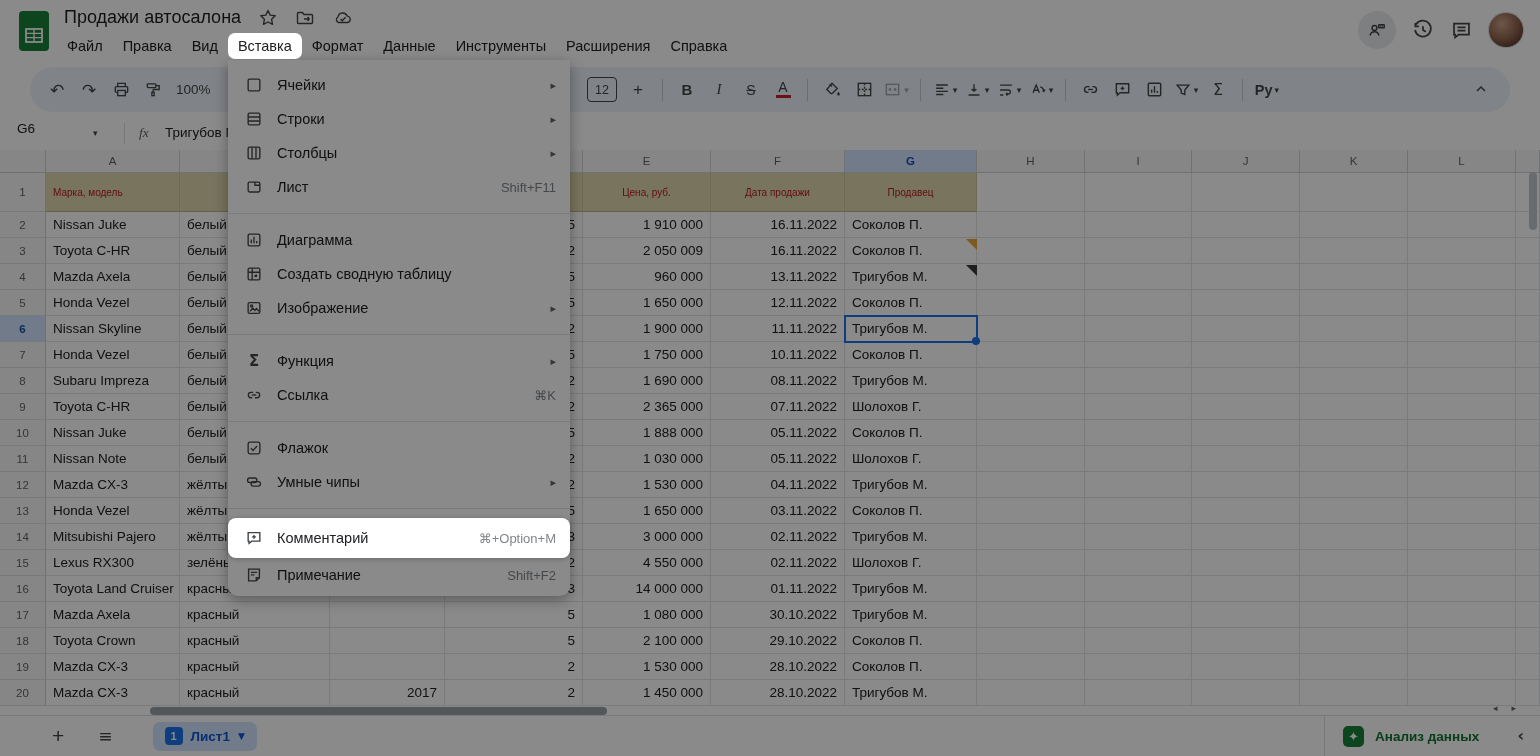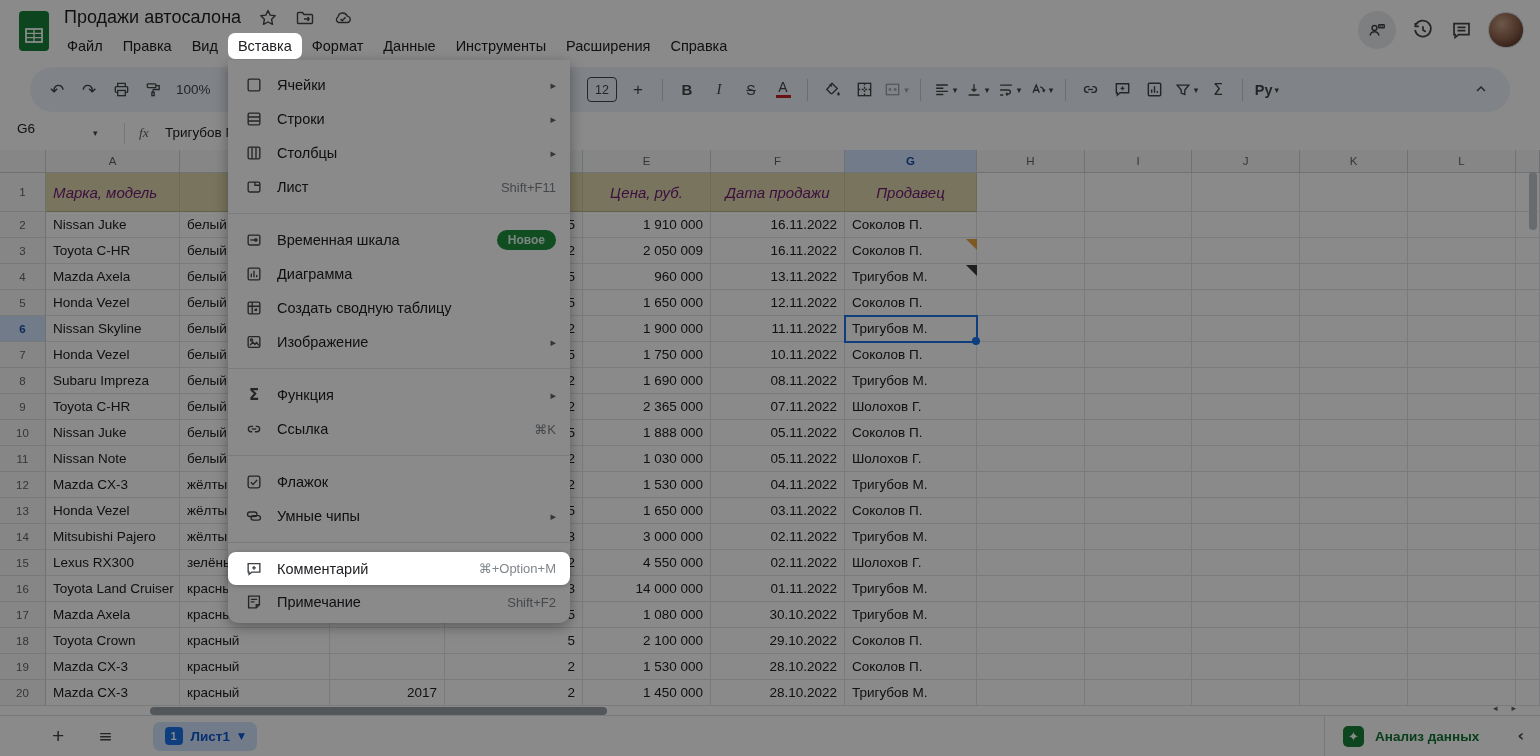--- a/index.html
+++ b/index.html
@@ -58,21 +58,21 @@
   .grow{display:flex;height:26px;}
   .grow.r1{height:39px;}
   .rn{box-sizing:border-box;width:46px;background:#f7f8f9;border-right:1px solid #cdd1d5;
       border-bottom:1px solid #dde0e3;color:#5f6368;font-size:11.5px;
       display:flex;align-items:center;justify-content:center;flex:none;}
   .cell{box-sizing:border-box;border-right:1px solid #e2e4e7;border-bottom:1px solid #e2e4e7;
         font-size:13.5px;color:#202124;display:flex;align-items:center;overflow:hidden;
         white-space:nowrap;padding:0 7px;flex:none;}
   .cell.num{justify-content:flex-end;}
   .cell.hdr{background:#ded6ac;border-right-color:#cbc49c;border-bottom-color:#b9b28a;
-            font-size:15px;color:#701a75;font-style:italic;}
+            font-size:10px;color:#b91c1c;}
   .cell.hdr.ctr{justify-content:center;}
   .sel{position:absolute;left:844px;top:165px;width:134px;height:28px;border:2px solid #1a73e8;
        box-sizing:border-box;z-index:4;}
   .sel-handle{position:absolute;right:-4px;bottom:-4px;width:8px;height:8px;background:#1a73e8;
               border-radius:50%;}
   .mark{position:absolute;width:0;height:0;border-left:11px solid transparent;z-index:3;}
   .hscroll-thumb{position:absolute;left:150px;top:557px;width:457px;height:8px;background:#9aa0a6;border-radius:4px;z-index:2;}
   .hscroll-arrows{position:absolute;right:10px;top:553px;font-size:9px;color:#5f6368;z-index:2;
                   font-family:"DejaVu Sans",sans-serif;letter-spacing:14px;}
   .vthumb{position:absolute;left:1529px;top:22px;width:8px;height:58px;background:#c3c7cc;border-radius:4px;z-index:2;}
@@ -97,21 +97,21 @@
                font-family:"DejaVu Sans",sans-serif;}
   
   .imenu{position:absolute;left:228px;top:60px;width:342px;background:#fff;
          border-radius:0 0 10px 10px;box-shadow:0 4px 14px rgba(0,0,0,.35);padding:8px 0 4px 0;}
   .mi{height:34px;display:flex;align-items:center;padding:0 14px 0 16px;gap:13px;box-sizing:border-box;}
   .mi .ic{width:20px;display:flex;justify-content:center;color:#444746;flex:none;}
   .mi .lab{font-size:14.5px;color:#202124;flex:1;}
   .mi .sc{font-size:13px;color:#80868b;}
   .mi .sub{color:#5f6368;font-size:11px;font-family:"DejaVu Sans",sans-serif;}
   .mi .badge-new{background:#1e8e3e;color:#e6f4ea;font-size:12px;padding:3px 11px;border-radius:11px;font-weight:600;}
-  .mi.spot-row{position:relative;z-index:60;background:#fff;height:33px;border-radius:8px;
+  .mi.spot-row{position:relative;z-index:60;background:#fff;height:40px;border-radius:8px;
                box-shadow:0 1px 5px rgba(0,0,0,.25);}
   .mdiv{height:1px;background:#e2e4e7;margin:9px 0;}
   .sgly{font-family:"DejaVu Sans",sans-serif;font-weight:600;font-size:15px;}
 </style>
 </head>
 <body>
 
 <div class="app">
 
   <div class="topbar">
@@ -718,31 +718,20 @@
             <path d="M11 4.5V8h5.5"></path>
           </svg>
         </span>
         <span class="lab">Лист</span>
         <span class="sc">Shift+F11</span>
       </div>
       <div class="mdiv"></div>
       <div class="mi">
         <span class="ic">
           <svg width="18" height="18" viewBox="0 0 20 20" fill="none" stroke="#444746" stroke-width="1.5">
-            <rect x="3.5" y="4.5" width="13" height="11" rx="1.5"></rect>
-            <path d="M6 10h8"></path>
-            <rect x="10.5" y="8.2" width="3" height="3.6" fill="#444746" stroke="none"></rect>
-          </svg>
-        </span>
-        <span class="lab">Временная шкала</span>
-        <span class="badge-new">Новое</span>
-      </div>
-      <div class="mi">
-        <span class="ic">
-          <svg width="18" height="18" viewBox="0 0 20 20" fill="none" stroke="#444746" stroke-width="1.5">
             <rect x="3.5" y="3.5" width="13" height="13" rx="1.5"></rect>
             <path d="M7 13.5V9.5M10 13.5V6.5M13 13.5v-2.5"></path>
           </svg>
         </span>
         <span class="lab">Диаграмма</span>
       </div>
       <div class="mi">
         <span class="ic">
           <svg width="18" height="18" viewBox="0 0 20 20" fill="none" stroke="#444746" stroke-width="1.5">
             <rect x="3.5" y="3.5" width="13" height="13" rx="1.5"></rect>

